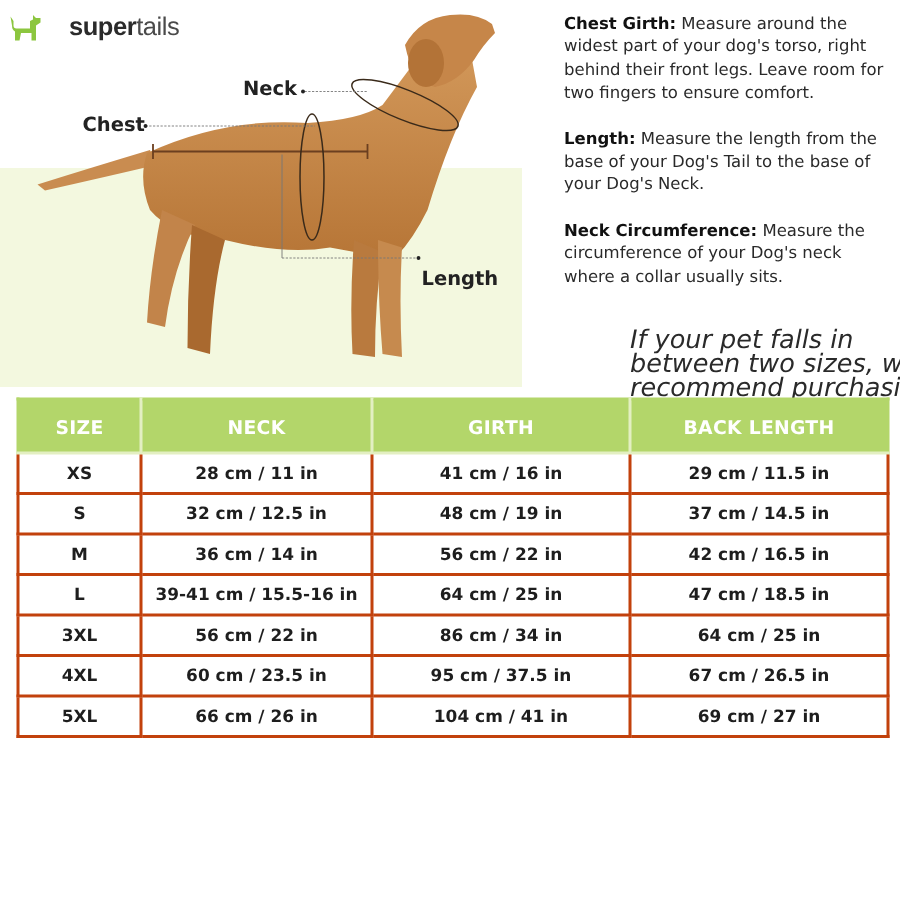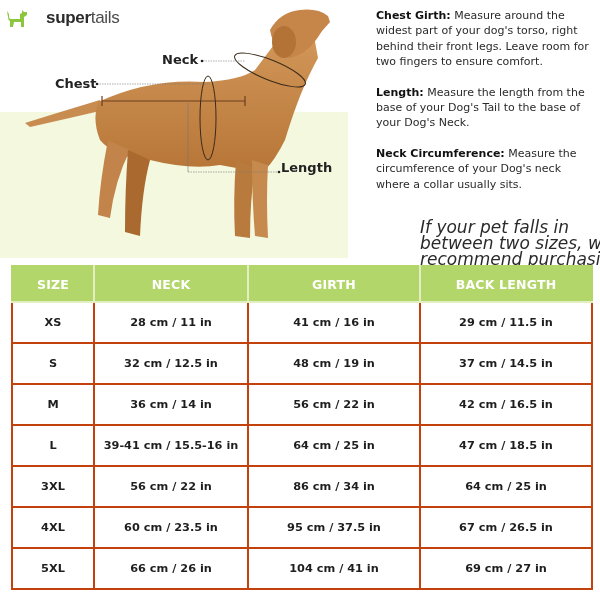--- a/index.html
+++ b/index.html
@@ -20,21 +20,21 @@
   .info { position: absolute; left: 376px; top: 8px; width: 222px; font-size: 11px; line-height: 15.4px; color: #2a2a2a; }
   .info p { margin-bottom: 15px; }
   .info b { color: #111; }
   .note { position: absolute; left: 376px; top: 219px; width: 222px; font-size: 17px; line-height: 16px; font-style: italic; color: #2a2a2a; margin-left: 44px; }
 
   table.size-table { position: absolute; left: 11px; top: 265px; width: 580px; border-collapse: collapse; table-layout: fixed; }
   table.size-table th, table.size-table td { border: 2px solid #c2410c; text-align: center; }
   table.size-table th { background: #b3d66a; color: #ffffff; font-size: 12.5px; font-weight: bold; height: 36px; letter-spacing: 0.2px; border-color: #e3efc2; border-top-color: #b3d66a; }
   table.size-table th:first-child { border-left-color: #b3d66a; }
   table.size-table th:last-child { border-right-color: #b3d66a; }
-  table.size-table td { font-size: 11.3px; font-weight: bold; color: #1e1e1e; height: 41px; background: #ffffff; text-align: center; }
+  table.size-table td { font-size: 11.3px; font-weight: bold; color: #1e1e1e; height: 27px; background: #ffffff; text-align: center; }
   col.c1 { width: 82px; } col.c2 { width: 154px; } col.c3 { width: 172px; } col.c4 { width: 172px; }
 </style>
 </head>
 <body>
 
 <div class="logo">
   <svg class="logo-dog" viewBox="0 0 22 20">
     <path d="M1 3 L3 6 L3 9 Q3 11 5 11 L14 11 L14 6 L16 5 L16 2 L18 4 L21 4 L21 7 L18 9 L18 19 L15 19 L15 14 L8 14 L7 19 L4 19 L4 13 Q2 12 2 9 Z" fill="#8cc63f"></path>
   </svg>
   <span class="logo-text"><span class="super">super</span><span class="tails">tails</span></span>
@@ -70,21 +70,21 @@
     <line x1="97" y1="84" x2="210" y2="84" stroke="#777" stroke-width="0.6" stroke-dasharray="1.5 1"></line>
     <line x1="203" y1="61" x2="245" y2="61" stroke="#777" stroke-width="0.6" stroke-dasharray="1.5 1"></line>
     <line x1="188" y1="103" x2="188" y2="172" stroke="#777" stroke-width="0.6"></line>
     <line x1="188" y1="172" x2="278" y2="172" stroke="#777" stroke-width="0.6" stroke-dasharray="1.5 1"></line>
     <circle cx="97" cy="84" r="1.3" fill="#222"></circle>
     <circle cx="202" cy="61" r="1.3" fill="#222"></circle>
     <circle cx="279" cy="172" r="1.3" fill="#222"></circle>
   </svg>
   <span class="label" style="left:162px; top:12px;">Neck</span>
   <span class="label" style="left:55px; top:36px;">Chest</span>
-  <span class="label" style="left:281px; top:120px;">Length</span>
+  <span class="label" style="left:281px; top:139px;">Length</span>
 </div>
 
 <div class="info">
   <p><b>Chest Girth:</b><span> Measure around the widest part of your dog's torso, right behind their front legs. Leave room for two fingers to ensure comfort.</span></p>
   <p><b>Length:</b><span> Measure the length from the base of your Dog's Tail to the base of your Dog's Neck.</span></p>
   <p><b>Neck Circumference:</b><span> Measure the circumference of your Dog's neck where a collar usually sits.</span></p>
 </div>
 <div class="note">If your pet falls in between two sizes, we recommend purchasing the larger size.</div>
 
 <table class="size-table">

